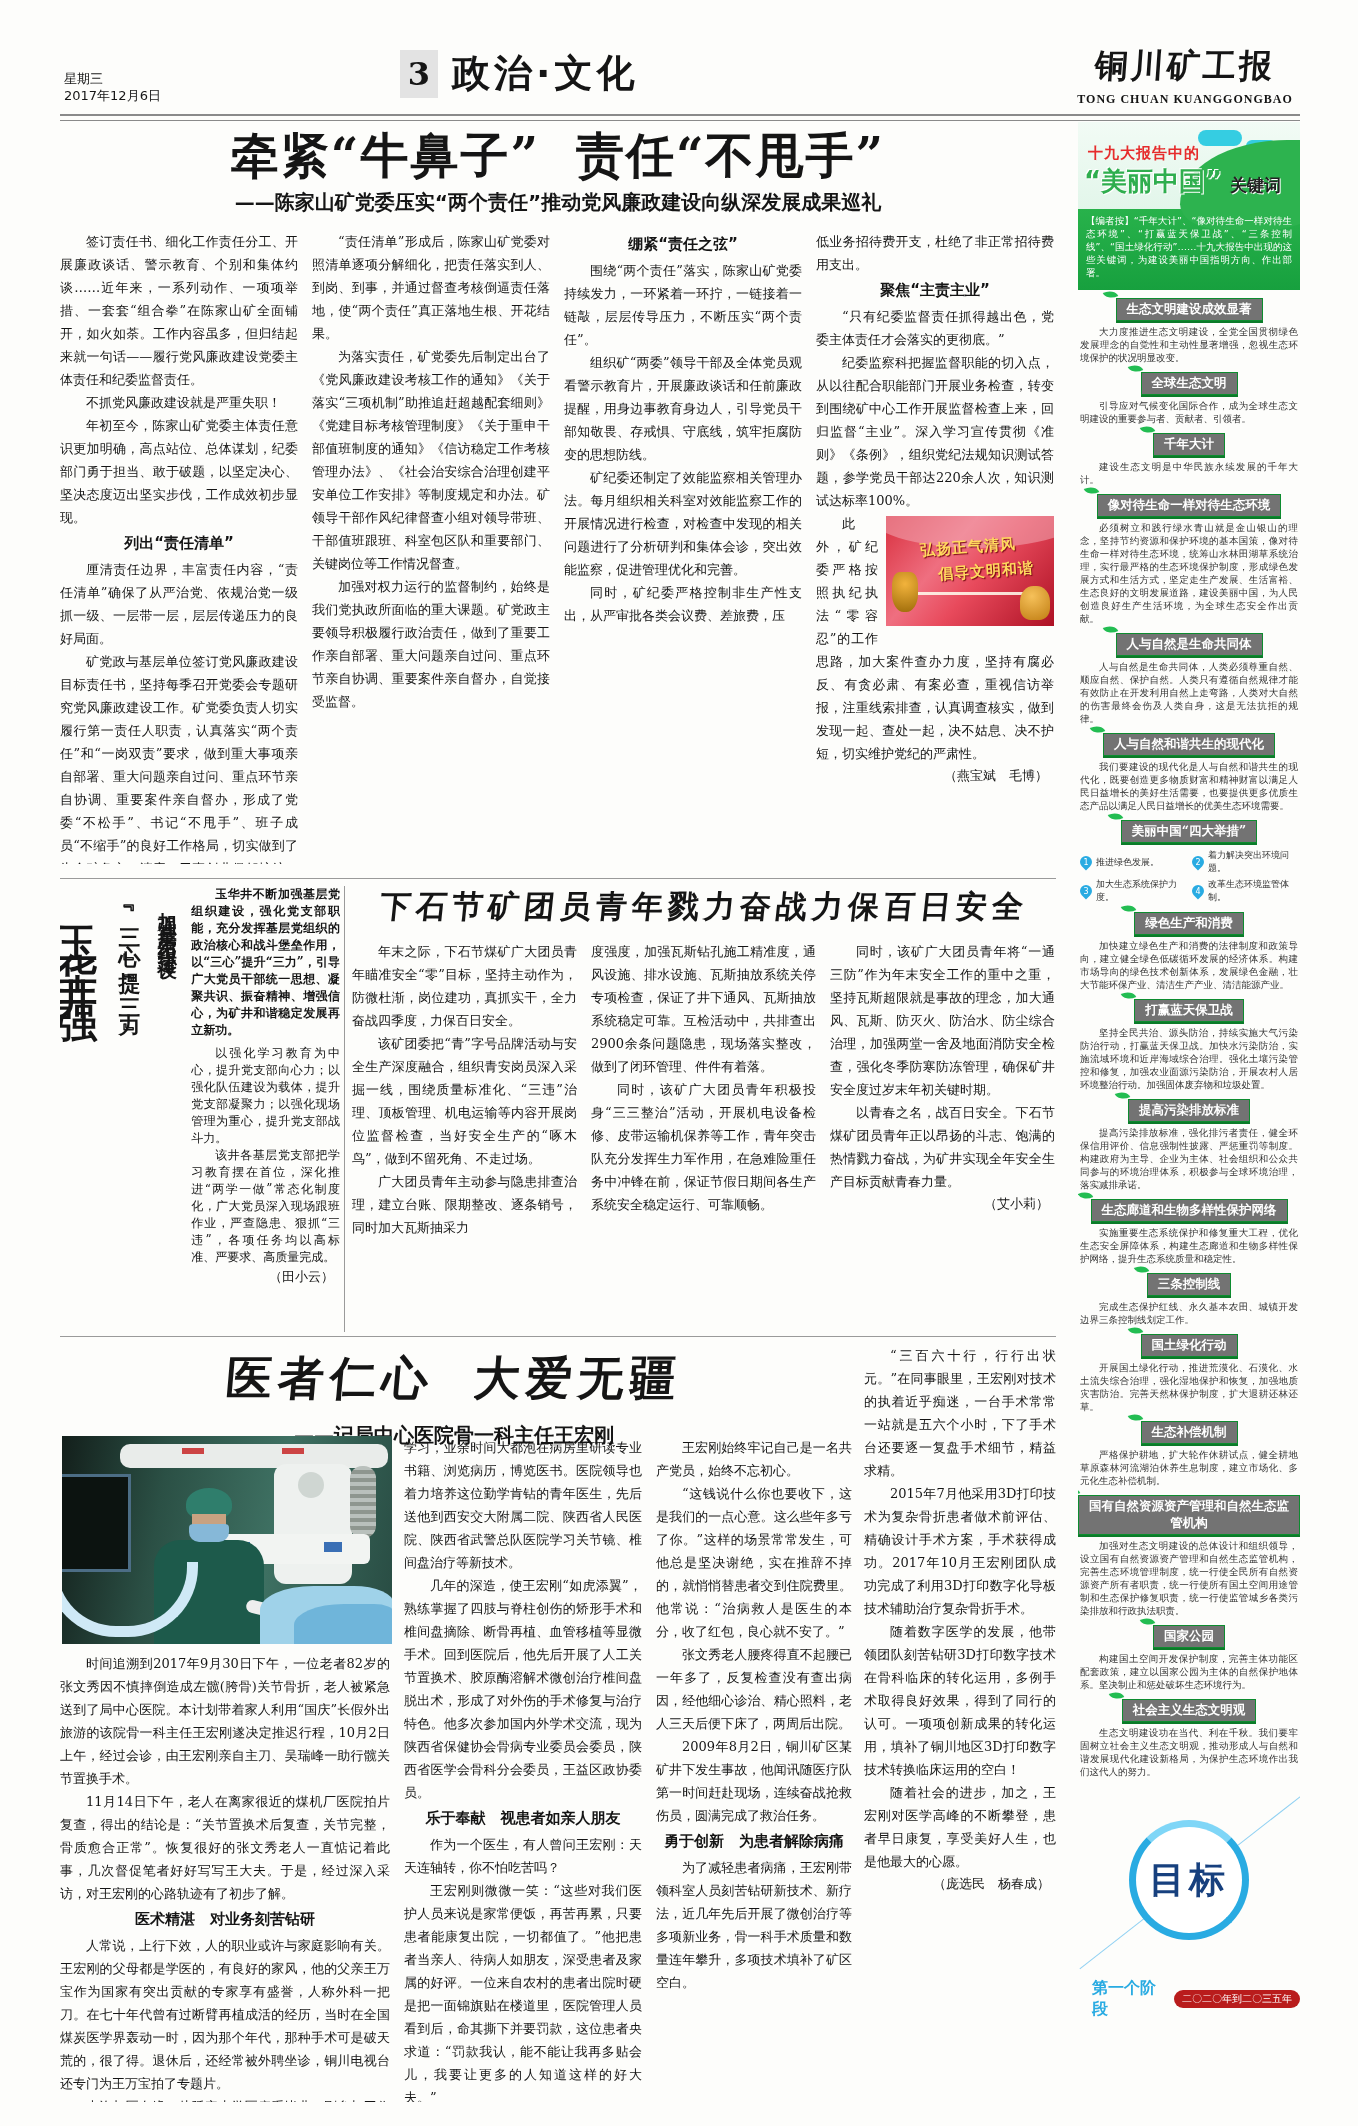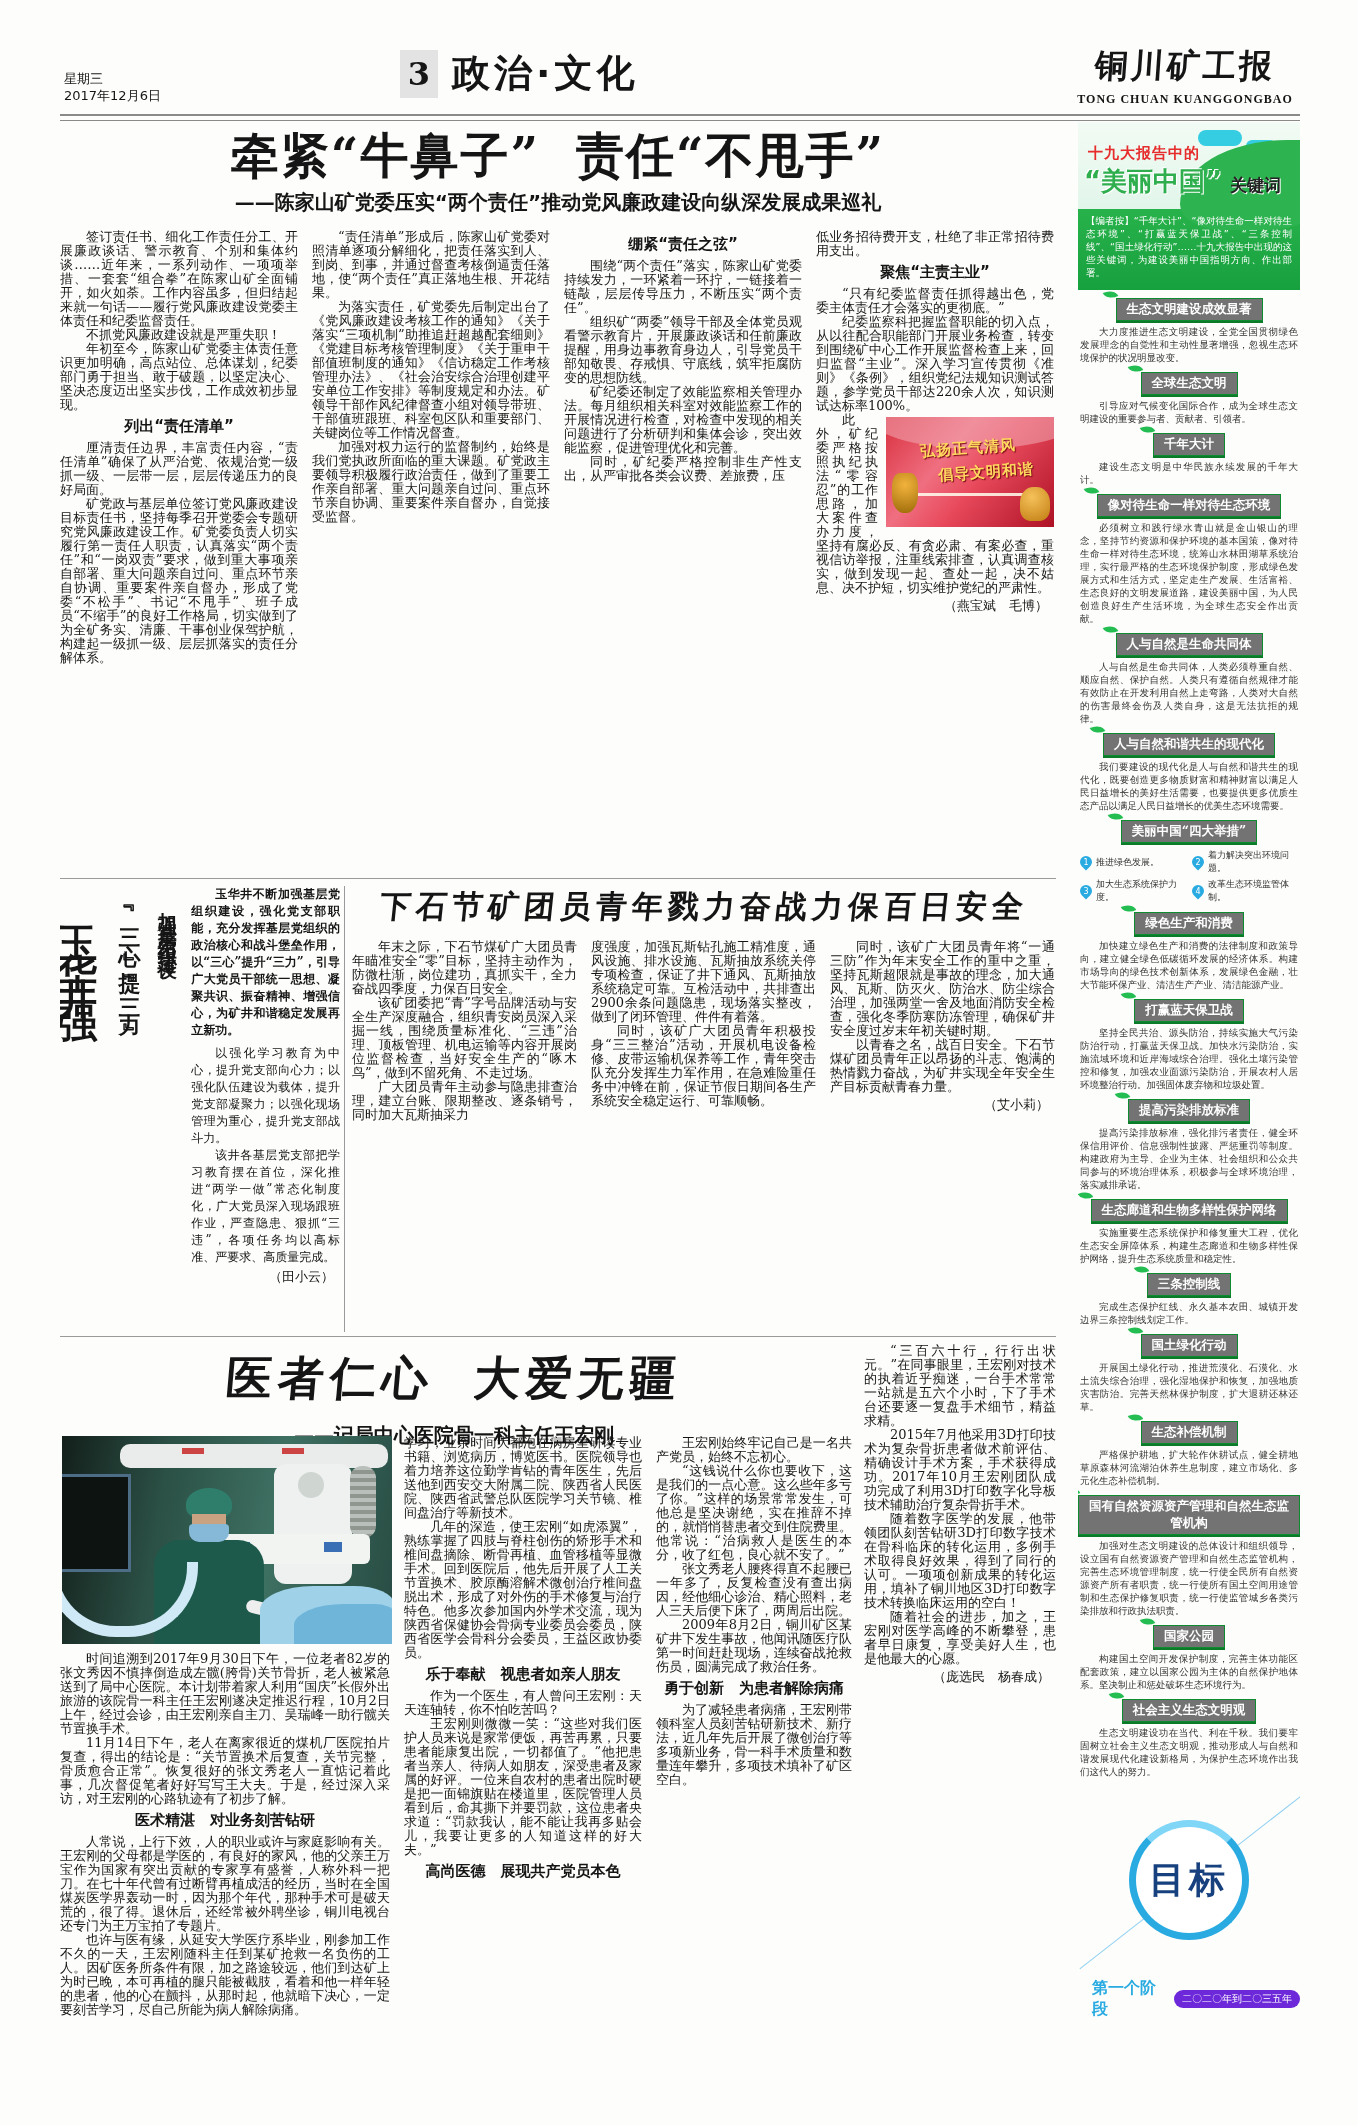--- a/index.html
+++ b/index.html
@@ -12,21 +12,21 @@
   .pageno{width:38px;height:48px;background:#e3e3e3;display:flex;align-items:center;justify-content:center;
           font-size:32px;font-weight:bold;font-family:"DejaVu Serif",serif;}
   .secttl{font-size:38px;font-weight:bold;font-family:"DejaVu Sans",sans-serif;letter-spacing:4px;}
   .masthead{position:absolute;right:0;top:0;width:230px;text-align:center;}
   .masthead .cn{font-size:33px;font-weight:bold;letter-spacing:3px;transform:skewX(-4deg);}
   .masthead .py{font-size:12px;font-weight:bold;letter-spacing:1px;font-family:"Liberation Serif",serif;margin-top:3px;}
   .dblrule{position:absolute;left:60px;top:114px;width:1240px;height:4px;border-top:2px solid #8a8a8a;border-bottom:1px solid #8a8a8a;}
   
   .cols{display:flex;gap:14px;}
   .col{overflow:hidden;}
-  p.bt{font-size:13px;line-height:14px;text-align:justify;margin:0;text-indent:2em;}
+  p.bt{font-size:13px;line-height:23px;text-align:justify;margin:0;text-indent:2em;}
   p.bt.noind{text-indent:0;}
   .subhd{font-size:15px;font-weight:bold;text-align:center;margin:5px 0;font-family:"DejaVu Sans",sans-serif;}
   .byline{font-size:13px;text-align:right;margin:2px 6px 0 0;}
   .rule-h{position:absolute;background:#9a9a9a;height:1px;}
   .rule-v{position:absolute;background:#9a9a9a;width:1px;}
   
   #a1{position:absolute;left:60px;top:124px;width:996px;height:752px;}
   #a1 .h1{font-size:48px;font-weight:bold;text-align:center;letter-spacing:2px;font-family:"DejaVu Serif",serif;}
   #a1 .h1 span{margin:0 18px;}
   #a1 .sub{font-size:20px;font-weight:bold;text-align:center;margin-top:1px;font-family:"DejaVu Sans",sans-serif;}
@@ -109,21 +109,21 @@
   .drop{min-width:12px;height:12px;background:#29abe2;color:#fff;border-radius:50% 50% 50% 0;transform:rotate(-45deg);
         display:flex;align-items:center;justify-content:center;font-size:8px;}
   .drop span{transform:rotate(45deg);}
   .goal{position:relative;margin-top:14px;height:176px;}
   .goal-line{position:absolute;left:-30px;top:84px;width:300px;height:1px;background:#8fd0f2;transform:rotate(-38deg);}
   .goal-circle{position:absolute;left:51px;top:28px;width:106px;height:106px;border-radius:50%;
       border:7px solid #29abe2;border-top-color:#7fd6f7;display:flex;align-items:center;justify-content:center;background:#fff;}
   .goal-circle div{font-size:36px;font-weight:bold;color:#17407e;font-family:"DejaVu Serif",serif;letter-spacing:4px;}
   .stage-row{display:flex;align-items:center;gap:6px;margin:10px 0 3px 14px;}
   .stage-name{color:#29abe2;font-weight:bold;font-size:16px;}
-  .stage-pill{background:#6d28d9;color:#fff;border-radius:10px;font-size:10px;padding:2px 8px;white-space:nowrap;}
+  .stage-pill{background:#b91c1c;color:#fff;border-radius:10px;font-size:10px;padding:2px 8px;white-space:nowrap;}
 </style>
 </head>
 <body>
 
 <div id="hdr">
   <div class="hdr-date">
     <div>星期三</div>
     <div>2017年12月6日</div>
   </div>
   <div class="hdr-mid">

